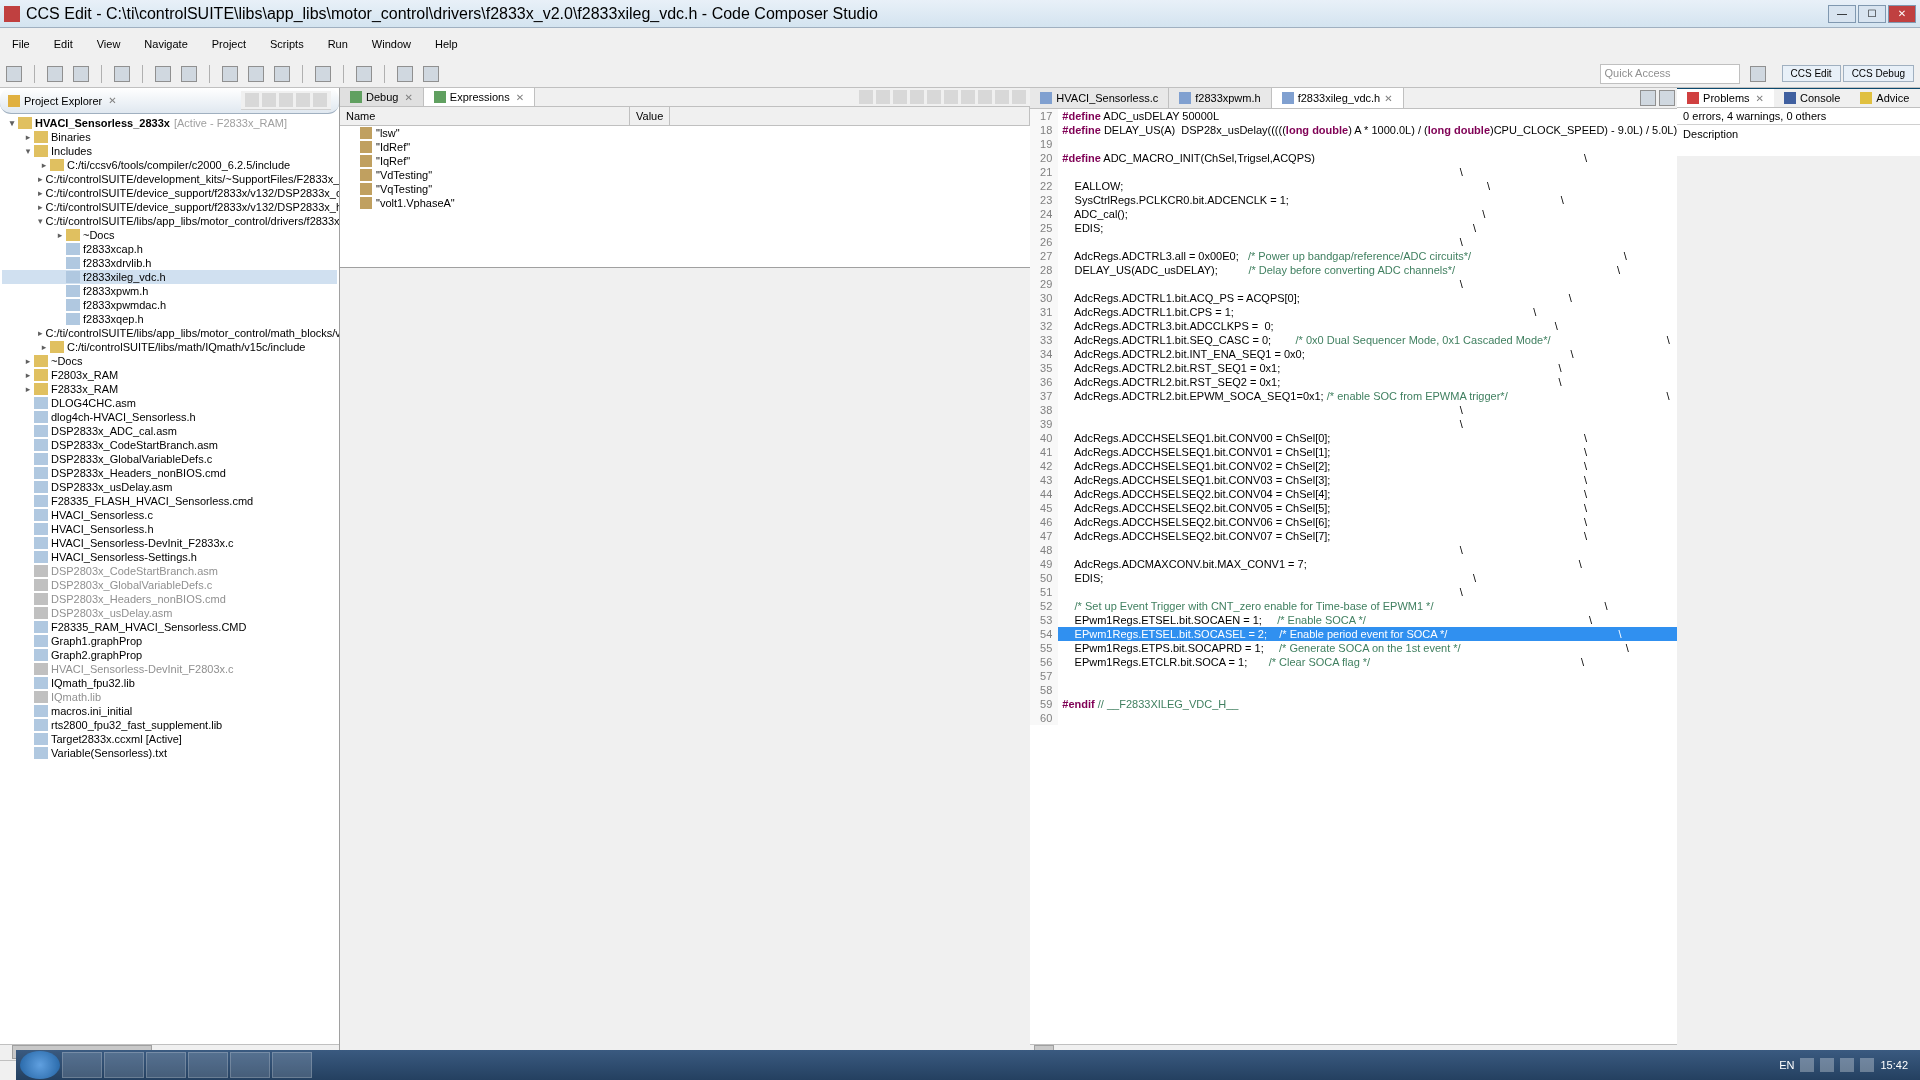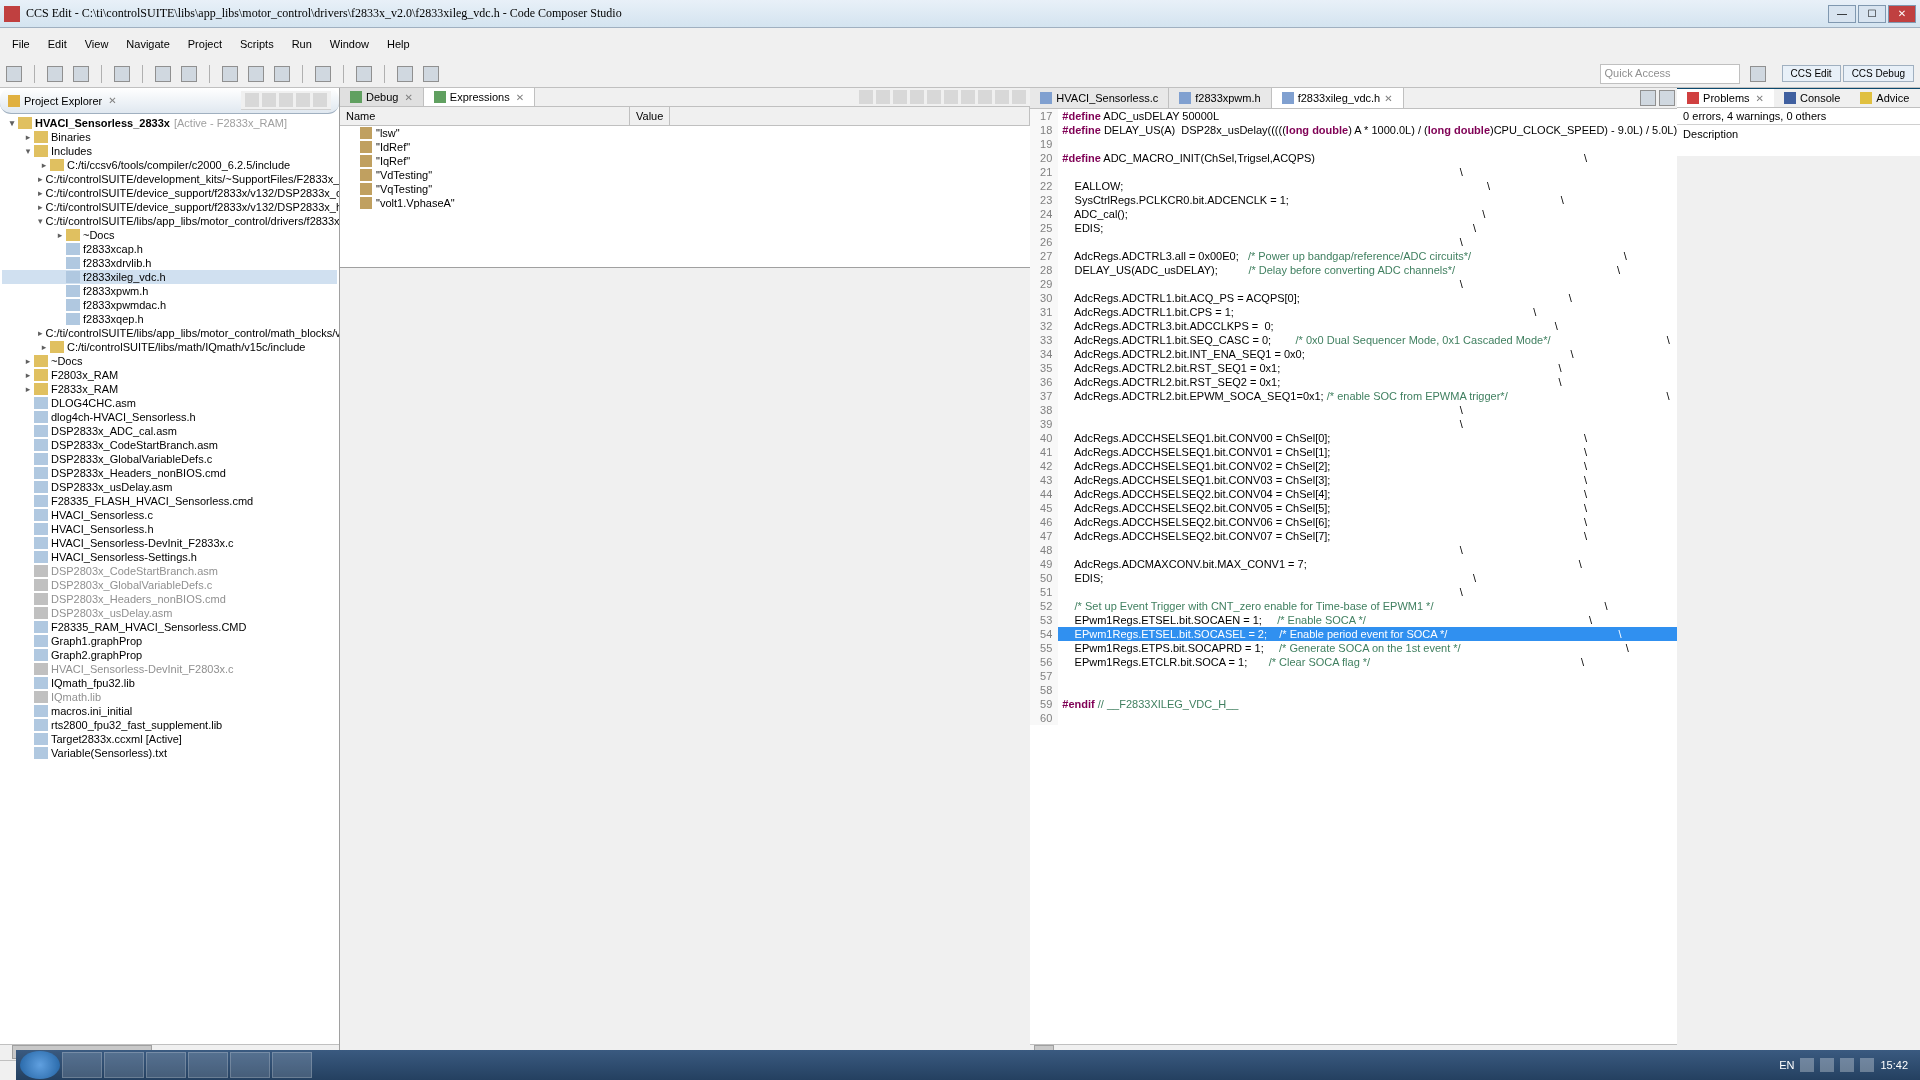--- a/index.html
+++ b/index.html
@@ -1,23 +1,23 @@
 <!DOCTYPE html>
 <html><head>
 <meta charset="utf-8">
 <style>
 * { margin: 0; padding: 0; box-sizing: border-box; font-family: "Segoe UI", Tahoma, sans-serif; font-size: 11px; }
 body { background: #f0f0f0; overflow: hidden; width: 1920px; height: 1080px; }
 .titlebar { background: linear-gradient(#e8f0f8, #d4e4f0); height: 28px; display: flex; align-items: center; padding: 0 4px; border-bottom: 1px solid #a0b0c0; }
 .titlebar-icon { width: 16px; height: 16px; background: #c04040; margin-right: 6px; }
-.titlebar-text { flex: 1; font-size: 12px; color: #000; font-family: Liberation Serif, serif; }
+.titlebar-text { flex: 1; font-size: 16px; color: #000; }
 .titlebar-buttons { display: flex; gap: 2px; }
 .tbtn { width: 28px; height: 18px; background: #d8e4f0; border: 1px solid #8098b0; display: flex; align-items: center; justify-content: center; font-size: 10px; }
 .tbtn.close { background: #c04040; color: #fff; }
-.menubar { background: #f0f0f0; height: 22px; display: flex; align-items: center; padding: 16px 4px; gap: 2px; }
+.menubar { background: #f0f0f0; height: 22px; display: flex; align-items: center; padding: 16px 4px; gap: 8px; }
 .menubar span { padding: 2px 8px; cursor: default; }
 .toolbar { background: #f0f0f0; height: 28px; display: flex; align-items: center; padding: 0 6px; gap: 10px; border-bottom: 1px solid #c0c0c0; }
 .tool-icon { width: 16px; height: 16px; background: #d0d8e0; border: 1px solid #909090; }
 .tool-sep { width: 1px; height: 18px; background: #b0b0b0; margin: 0 2px; }
 .quick-access { margin-left: auto; width: 140px; height: 20px; border: 1px solid #c0c0c0; padding: 2px 4px; color: #909090; background: #fff; }
 .persp-btns { display: flex; gap: 2px; margin-left: 6px; }
 .persp-btn { padding: 2px 8px; border: 1px solid #a0b0c0; background: #e8f0f8; font-size: 10px; }
 .main-area { display: flex; height: calc(100% - 28px - 22px - 28px - 30px); }
 .left-panel { width: 340px; border-right: 1px solid #a0a0a0; display: flex; flex-direction: column; background: #fff; }
 .panel-tab { background: linear-gradient(#fff, #e0e8f0); padding: 3px 8px; border-bottom: 1px solid #a0b0c0; display: flex; align-items: center; gap: 4px; border-radius: 11px; }

